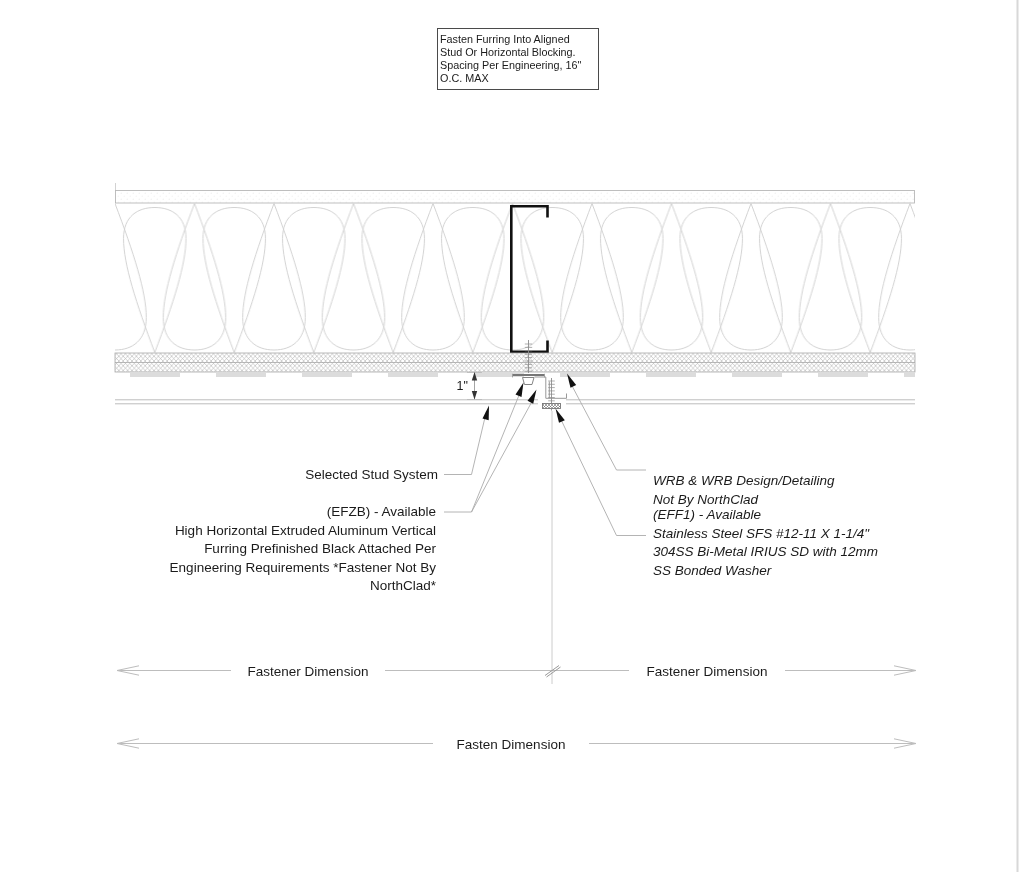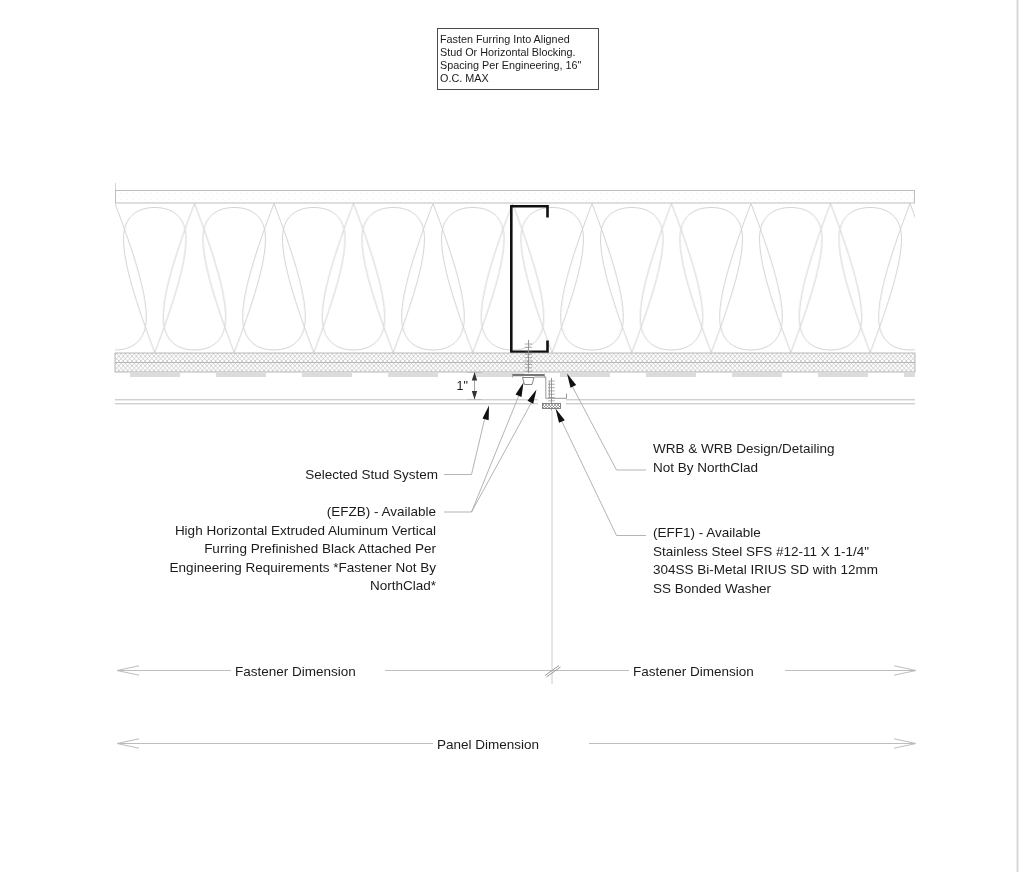--- a/index.html
+++ b/index.html
@@ -1,21 +1,21 @@
 <!DOCTYPE html>
 <html><head>
 <meta charset="utf-8">
 <style>
   html,body{margin:0;padding:0;background:#fff;}
   #canvas{position:relative;width:1024px;height:872px;background:#ffffff;overflow:hidden;
           font-family:"Liberation Sans",sans-serif;}
   .lbl{position:absolute;font-size:13.5px;line-height:18.5px;color:#1b1b1b;
        white-space:pre-line;}
   .right{text-align:right;}
-  .center{text-align:left;}
+  .center{text-align:center;}
   .dim{background:#ffffff;padding:0 4px;}
   #note-box{position:absolute;left:437px;top:28px;width:156px;border:1px solid #4a4a4a;
             font-size:10.8px;line-height:12.9px;color:#1b1b1b;text-align:left;
             padding:4px 2px 4px 2px;white-space:pre-line;background:#fff;}
   svg{position:absolute;left:0;top:0;}
 </style>
 </head>
 <body>
 
 <div id="canvas">
@@ -126,29 +126,29 @@
 O.C. MAX</div>
 
   <div class="lbl right" style="left:180px;top:466px;width:258px;">Selected Stud System</div>
 
   <div class="lbl right" style="left:100px;top:503px;width:336px;">(EFZB) - Available
 High Horizontal Extruded Aluminum Vertical
 Furring Prefinished Black Attached Per
 Engineering Requirements *Fastener Not By
 NorthClad*</div>
 
-  <div class="lbl" style="left:653px;top:440px;width:270px;">WRB &amp; WRB Design/Detailing
+  <div class="lbl" style="left:653px;top:472px;width:270px;font-style:italic;">WRB &amp; WRB Design/Detailing
 Not By NorthClad</div>
 
-  <div class="lbl" style="left:653px;top:524px;width:290px;">(EFF1) - Available
+  <div class="lbl" style="left:653px;top:506px;width:290px;font-style:italic;">(EFF1) - Available
 Stainless Steel SFS #12-11 X 1-1/4"
 304SS Bi-Metal IRIUS SD with 12mm
 SS Bonded Washer</div>
 
   <div class="lbl right" style="left:446px;top:377px;width:22px;font-size:12.5px;">1"</div>
 
   <div class="lbl center dim" style="left:231px;top:663px;width:146px;">Fastener Dimension</div>
 
   <div class="lbl center dim" style="left:629px;top:663px;width:148px;">Fastener Dimension</div>
 
-  <div class="lbl center dim" style="left:433px;top:736px;width:148px;">Panel Dimension</div>
+  <div class="lbl center dim" style="left:433px;top:736px;width:148px;">Fasten Dimension</div>
 
 </div>
 
 </body></html>

